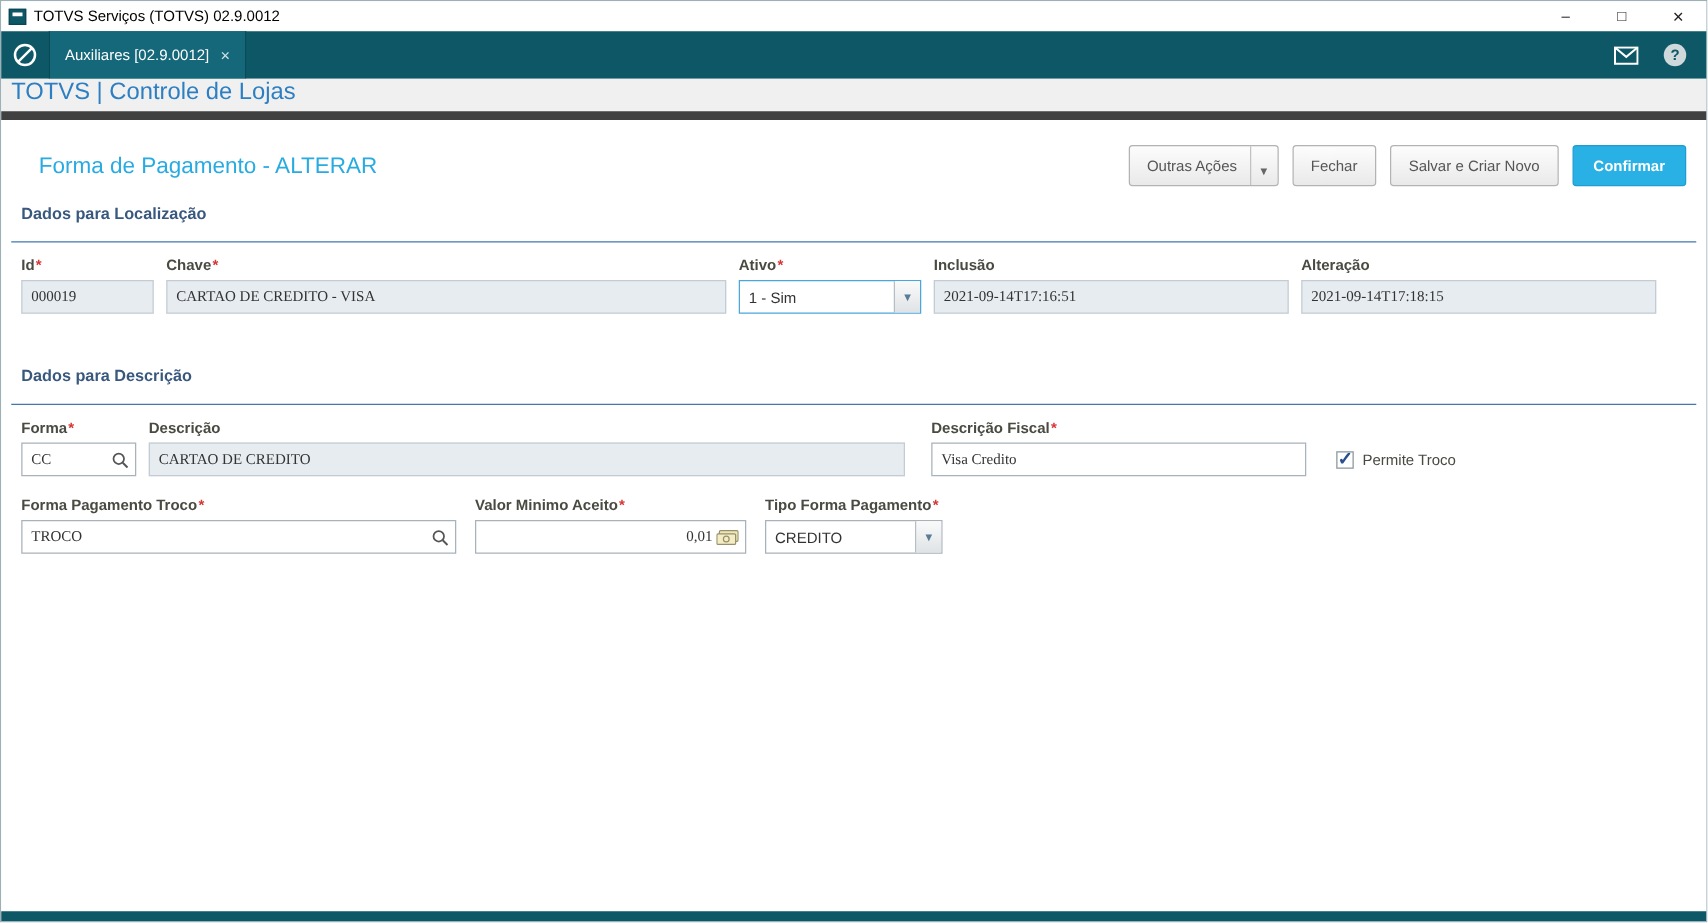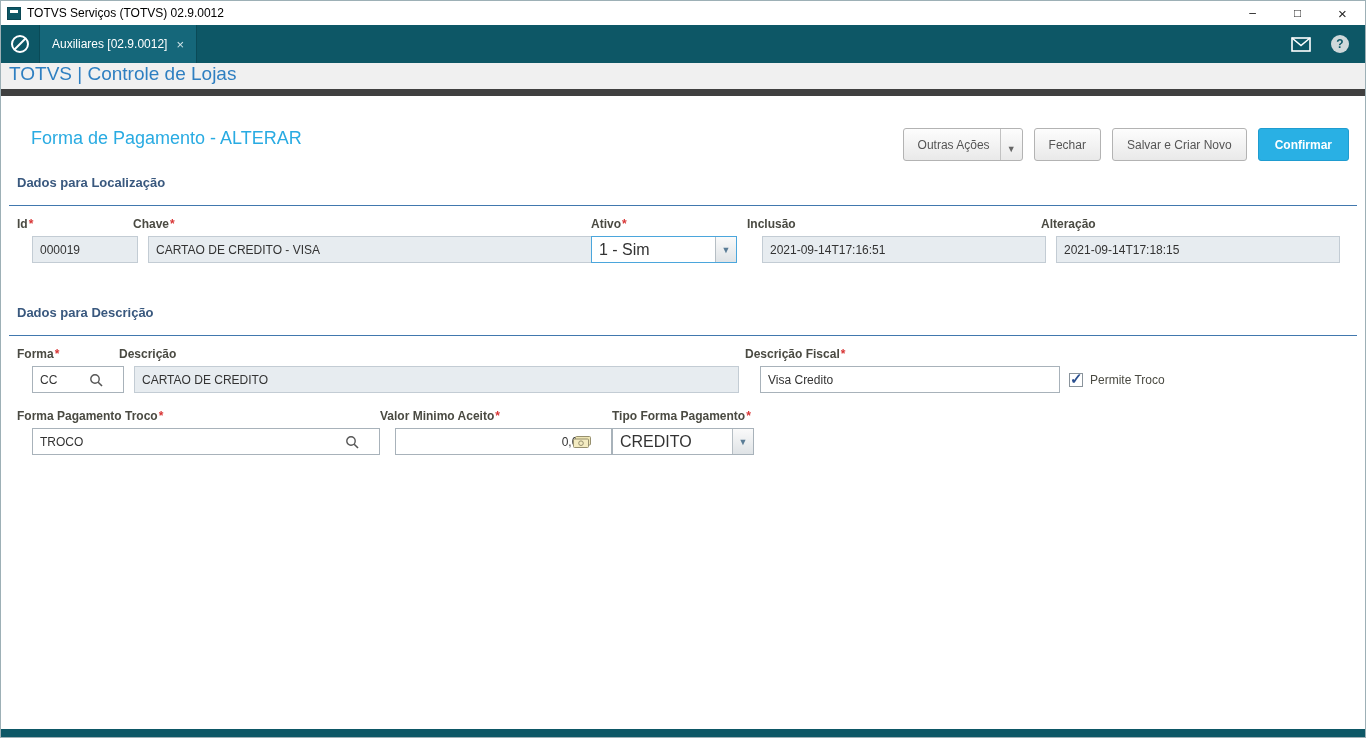--- a/index.html
+++ b/index.html
@@ -37,50 +37,50 @@
   .appheader { height:33px; background:#f0f0f0; border-bottom:7px solid #404040;
                display:flex; align-items:flex-start; padding:0 0 0 8px; flex:0 0 auto; }
   .brand { font-size:19px; color:#2e7fc1; }
   .header-meta { margin-left:auto; display:flex; align-items:center; height:100%; font-size:12px; color:#555; }
   .meta-item { padding:0 12px; display:flex; align-items:center; height:60%; border-left:1px solid #cfcfcf; }
 
   
   .content { flex:1; background:#ffffff; display:flex; flex-direction:column; }
   .page-header { display:flex; align-items:center; justify-content:space-between; padding:20px 16px 14px 30px; }
   .page-title { font-size:18px; color:#29abe2; font-weight:normal; margin:0; }
-  .actions { display:flex; align-items:center; gap:11px;margin-top:12px; }
+  .actions { display:flex; align-items:center; gap:11px; }
   .btn { height:33px; padding:0 14px; font-size:12px; color:#555;
          background:linear-gradient(#fdfdfd,#e9e9e9); border:1px solid #b3b3b3; border-radius:3px;
          display:flex; align-items:center; cursor:pointer; font-family:inherit; }
   .btn.split { padding:0; }
   .split-main { padding:0 10px 0 14px; }
   .split-caret { width:22px; align-self:stretch; display:flex; align-items:center; justify-content:center;
                  border-left:1px solid #c2c2c2; color:#666; font-size:9px; padding-top:8px; }
   .btn.primary { background:#29b0e4; border-color:#1f9cd0; color:#ffffff; font-weight:bold; padding:0 16px; }
 
   
   .section { margin:0 8px; }
   .section + .section { margin-top:42px; }
   .section-title { font-size:13px; font-weight:bold; color:#39587e; padding:0 0 15px 8px;
                    border-bottom:1px solid #4178ae; }
   .frow { display:flex; padding:0 8px; margin-top:11px; gap:10px; }
   .field { display:flex; flex-direction:column; }
   .field label { font-size:12px; font-weight:bold; color:#4a4a42; margin-bottom:5px; white-space:nowrap; }
   .req { color:#d83535; margin-left:1px; }
   .input { height:27px; border:1px solid #a8b2ba; padding:0 7px; font-size:12px; color:#333;
-           font-family:Liberation Sans, sans-serif; background:#ffffff; width:100%;margin-left:15px; }
+           font-family:Liberation Serif, serif; background:#ffffff; width:100%; }
   .input.ro { background:#e7ecf0; border-color:#c3ccd4; }
   .iconwrap { position:relative; }
   .iconwrap .input { padding-right:26px; }
   .field-icon { position:absolute; right:6px; top:50%; transform:translateY(-50%); display:flex; }
   .num { text-align:right; }
 
   .combo { height:27px; border:1px solid #a8b2ba; background:#ffffff; display:flex; align-items:stretch; }
   .combo.focus { border-color:#4ba6dc; }
-  .combo-text { flex:1; font-size:16px; color:#333; display:flex; align-items:center; padding:0 7px; }
+  .combo-text { flex:1; font-size:12px; color:#333; display:flex; align-items:center; padding:0 7px; }
   .combo-btn { width:21px; display:flex; align-items:center; justify-content:center;
                background:linear-gradient(#fafafa,#dfe3e6); border-left:1px solid #b6bec4;
                color:#5a7c96; font-size:9px; }
 
   .check-field { display:flex; align-items:center; gap:7px; align-self:flex-end; margin-bottom:6px; margin-left:14px; }
   .checkbox { width:14px; height:14px; border:1px solid #8a949c; background:#ffffff; position:relative; }
   .checkbox.checked::after { content:"✓"; position:absolute; left:0px; top:-4px; font-size:15px;
                              font-weight:bold; color:#2a4f8f; }
   .check-label { font-size:12px; color:#4a4a42; }
 

